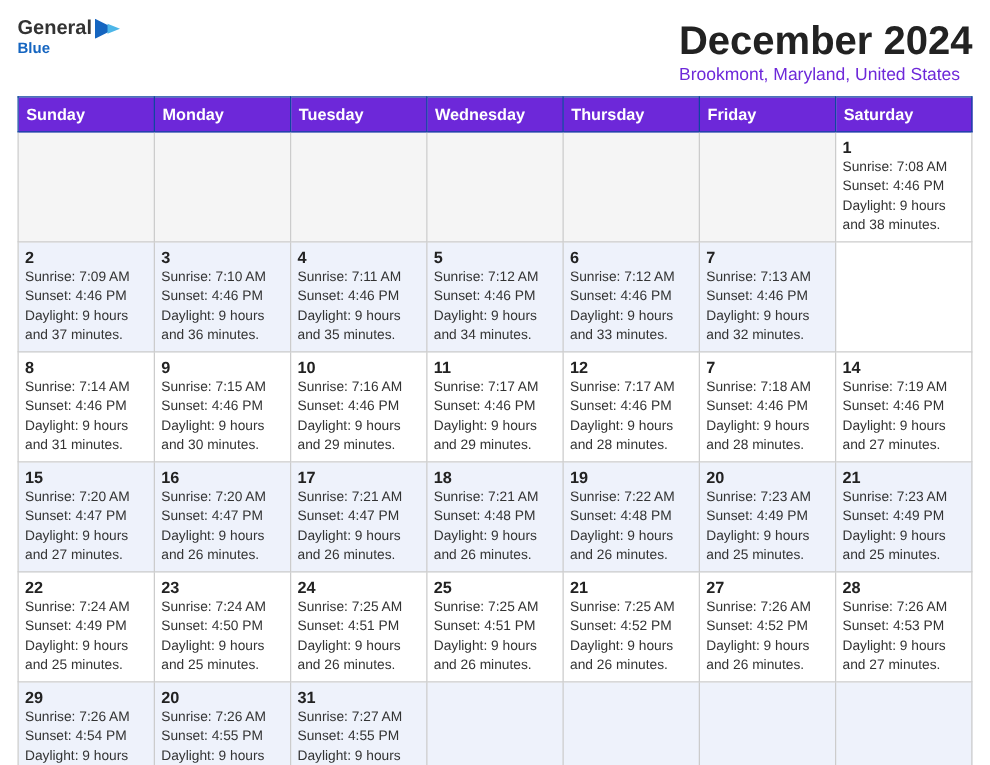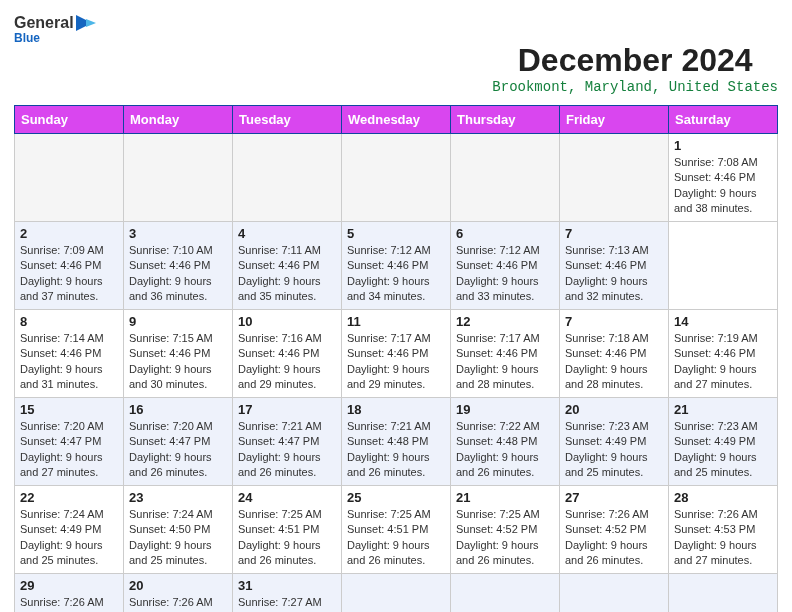--- a/index.html
+++ b/index.html
@@ -27,42 +27,40 @@
       display: flex;
       flex-direction: column;
       align-items: flex-start;
     }
     .logo-wrapper {
       display: flex;
       align-items: center;
       gap: 4px;
     }
     .title-area {
-      text-align: center;
-      margin-top: 28px;
+      text-align: left;
     }
     .month-title {
       font-size: 32px;
       font-weight: bold;
       color: #222;
     }
     .location {
       font-size: 14px;
-      color: #15803d;
-      font-family: Liberation Mono, monospace;
+      color: #6d28d9;
     }
     .calendar {
       flex: 1;
       border: 1px solid #ccc;
       border-collapse: collapse;
       width: 100%;
       table-layout: fixed;
     }
     .calendar th {
-      background: #d946ef;
+      background: #6d28d9;
       color: #fff;
       text-align: left;
       padding: 6px 6px;
       font-size: 13px;
       font-weight: bold;
       border: 1px solid #1045a0;
     }
     .calendar td {
       border: 1px solid #ccc;
       vertical-align: top;

